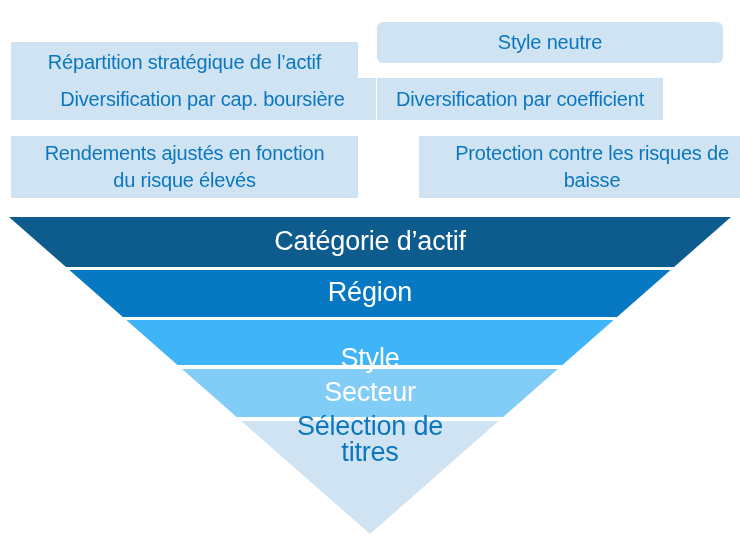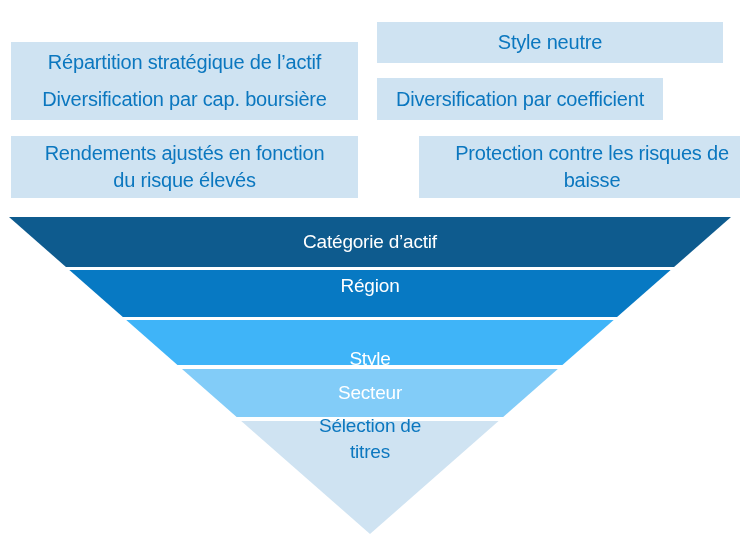--- a/index.html
+++ b/index.html
@@ -7,33 +7,33 @@
     position:relative; width:740px; height:545px; background:#ffffff;
     font-family:"Liberation Sans", sans-serif; overflow:hidden;
   }
   .benefit-box {
     position:absolute; background:#cfe3f2; color:#0b77bf;
     display:flex; align-items:center; justify-content:center;
     text-align:center; font-size:20px; line-height:27px;
     letter-spacing:-0.2px; white-space:pre-line;
   }
   .box-r1l { left:11px;  top:22px;  width:347px; height:41px;margin-top:20px; }
-  .box-r1r { left:377px; top:22px;  width:346px; height:41px; }
-  .box-r2l { left:11px;  top:78px;  width:347px; height:42px; }
+  .box-r1r { left:377px; top:22px;  width:346px; height:41px;border-radius:6px; }
+  .box-r2l { left:11px;  top:78px;  width:347px; height:42px;padding-left:18px; }
   .box-r2r { left:377px; top:78px;  width:286px; height:42px; }
   .box-r3l { left:11px;  top:136px; width:347px; height:62px; }
   .box-r3r { left:377px; top:136px; width:346px; height:62px;margin-left:42px; }
   .funnel-svg { position:absolute; left:0; top:0; }
   .funnel-label {
     position:absolute; left:170px; width:400px; text-align:center;
-    font-size:19px; line-height:25px; color:#ffffff;
+    font-size:27px; line-height:25px; color:#ffffff;
     letter-spacing:-0.2px; white-space:pre-line;
   }
   .fl-1 { top:229px; }
-  .fl-2 { top:273px; }
+  .fl-2 { top:280px; }
   .fl-3 { top:346px; }
   .fl-4 { top:380px; }
   .fl-5 { top:413px; color:#0b77bf; line-height:26px; }
 </style>
 </head>
 <body>
 
 <div class="stage">
 
   <div class="benefit-box box-r1l">

